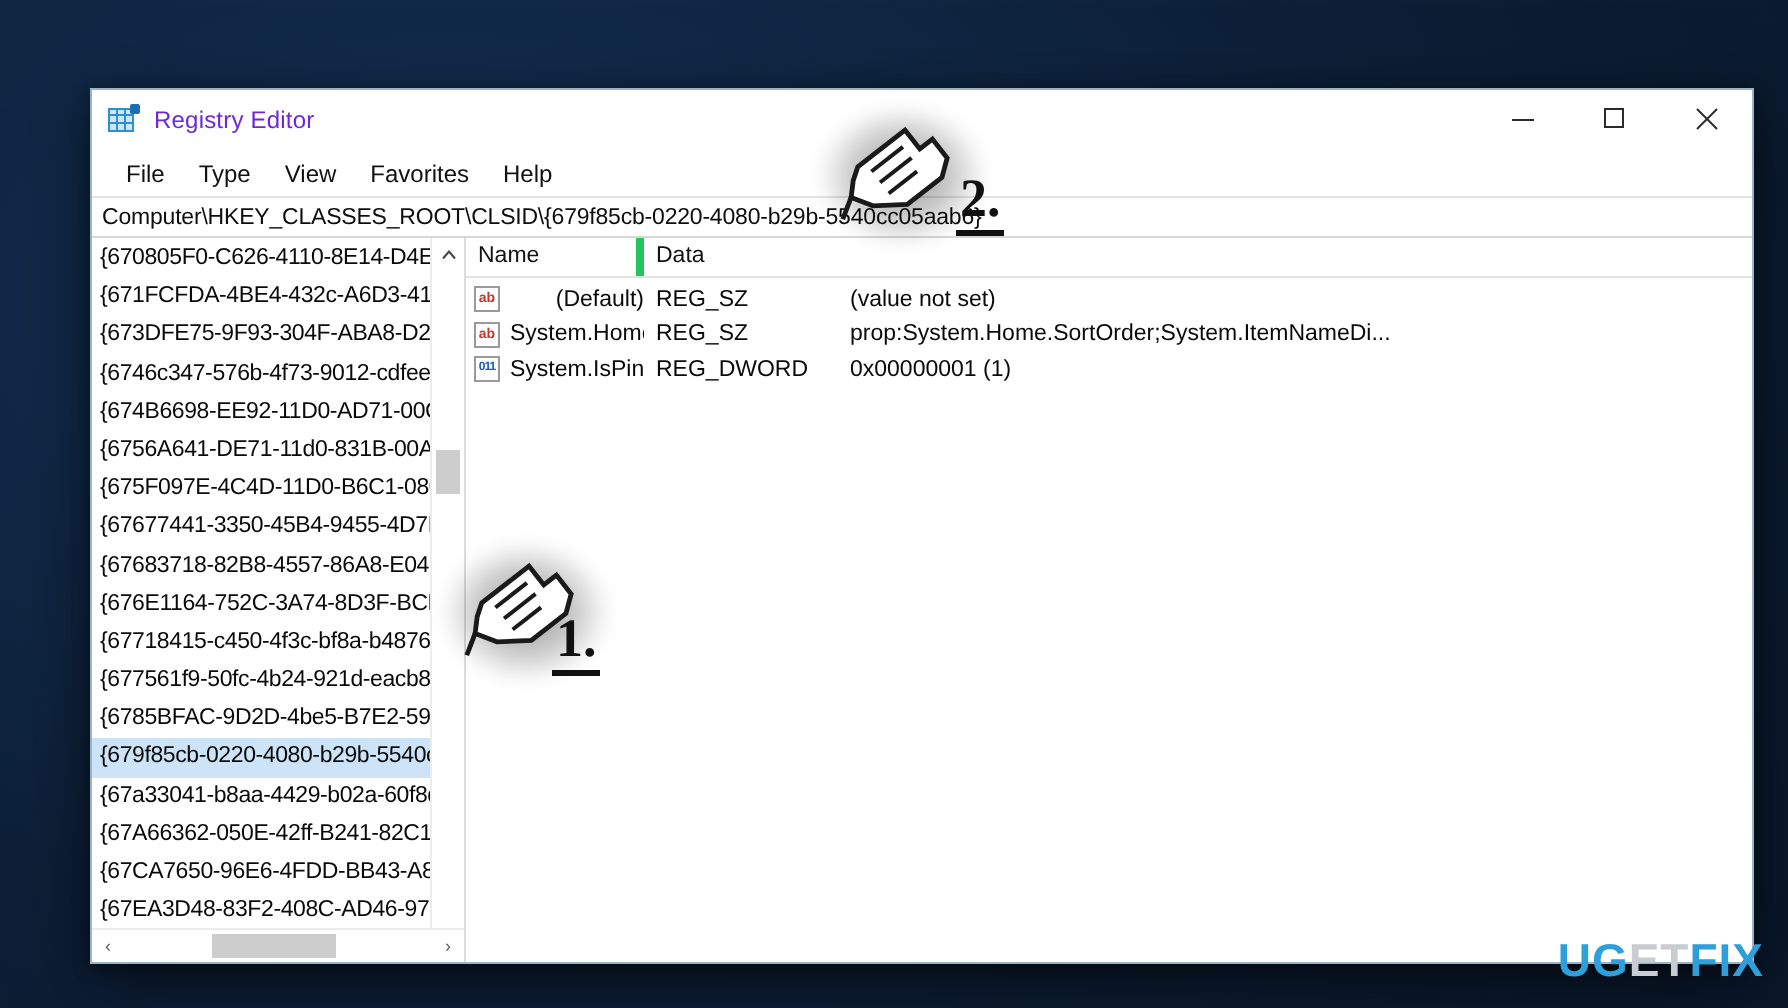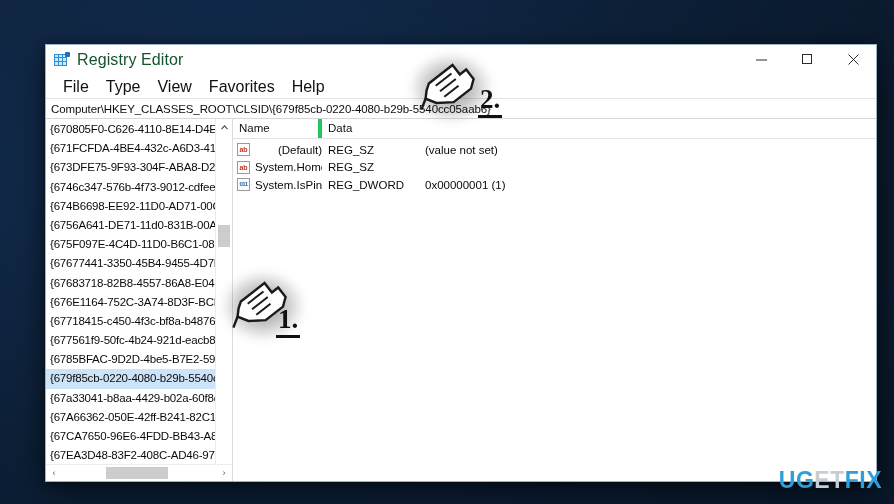--- a/index.html
+++ b/index.html
@@ -71,22 +71,22 @@
   }
   .ti-grid i { background: #cfe6f7; display:block; }
   .ti-dot {
     position: absolute;
     right: 0; top: 0;
     width: 5px; height: 5px;
     background: #1f6fb0;
     border-radius: 1px;
   }
   .title-text {
-    font-size: 16px;
-    color: #14532d;
+    font-size: 12px;
+    color: #6d28d9;
     letter-spacing: 0.1px;
   }
   .win-controls {
     position: absolute;
     right: 0; top: 0;
     height: 29px;
     display: flex;
   }
   .wc {
     width: 46px;
@@ -102,21 +102,21 @@
   .menubar {
     height: 23px;
     min-height: 23px;
     display: flex;
     align-items: center;
     padding-left: 9px;
     background: #ffffff;
     border-bottom: 1px solid #e3e3e3;
   }
   .menuitem {
-    font-size: 16px;
+    font-size: 12px;
     color: #111;
     padding: 2px 9px 2px 8px;
     white-space: nowrap;
   }
 
   
   .addressbar {
     height: 19px;
     min-height: 19px;
     background: #ffffff;
@@ -439,20 +439,21 @@
             </div>
             <div class="vr-type">REG_SZ</div>
             <div class="vr-data">(value not set)</div>
           </div>
           <div class="vrow">
             <div class="vr-name">
               <div class="vicon ab">ab</div>
               <span>System.Home.P...</span>
             </div>
             <div class="vr-type">REG_SZ</div>
+            <div class="vr-data">prop:System.Home.SortOrder;System.ItemNameDi...</div>
           </div>
           <div class="vrow">
             <div class="vr-name">
               <div class="vicon bin">011</div>
               <span>System.IsPinned...</span>
             </div>
             <div class="vr-type">REG_DWORD</div>
             <div class="vr-data">0x00000001 (1)</div>
           </div>
         </div>

